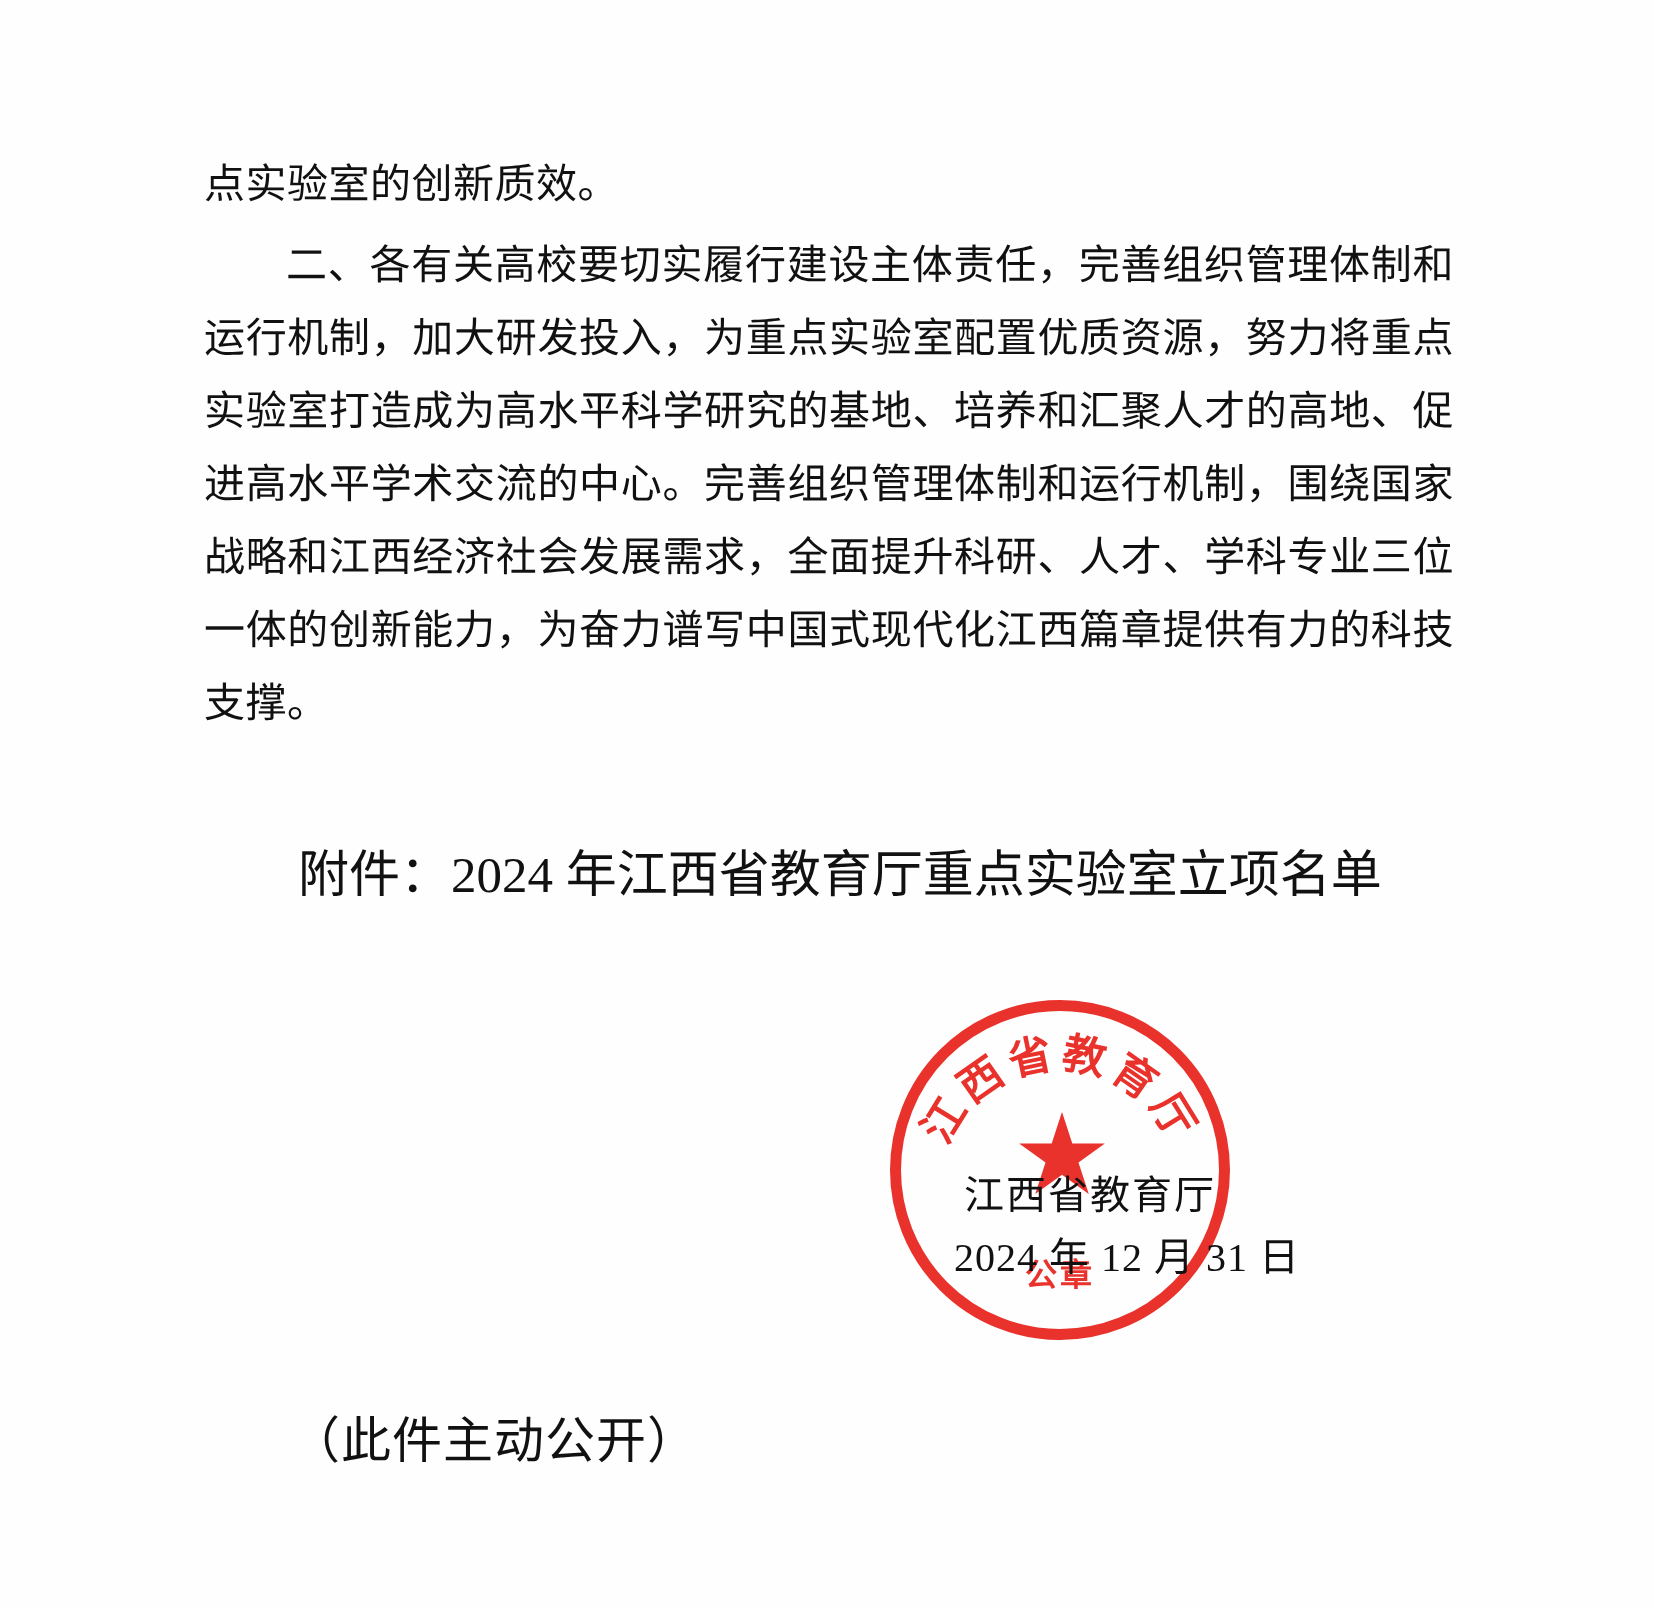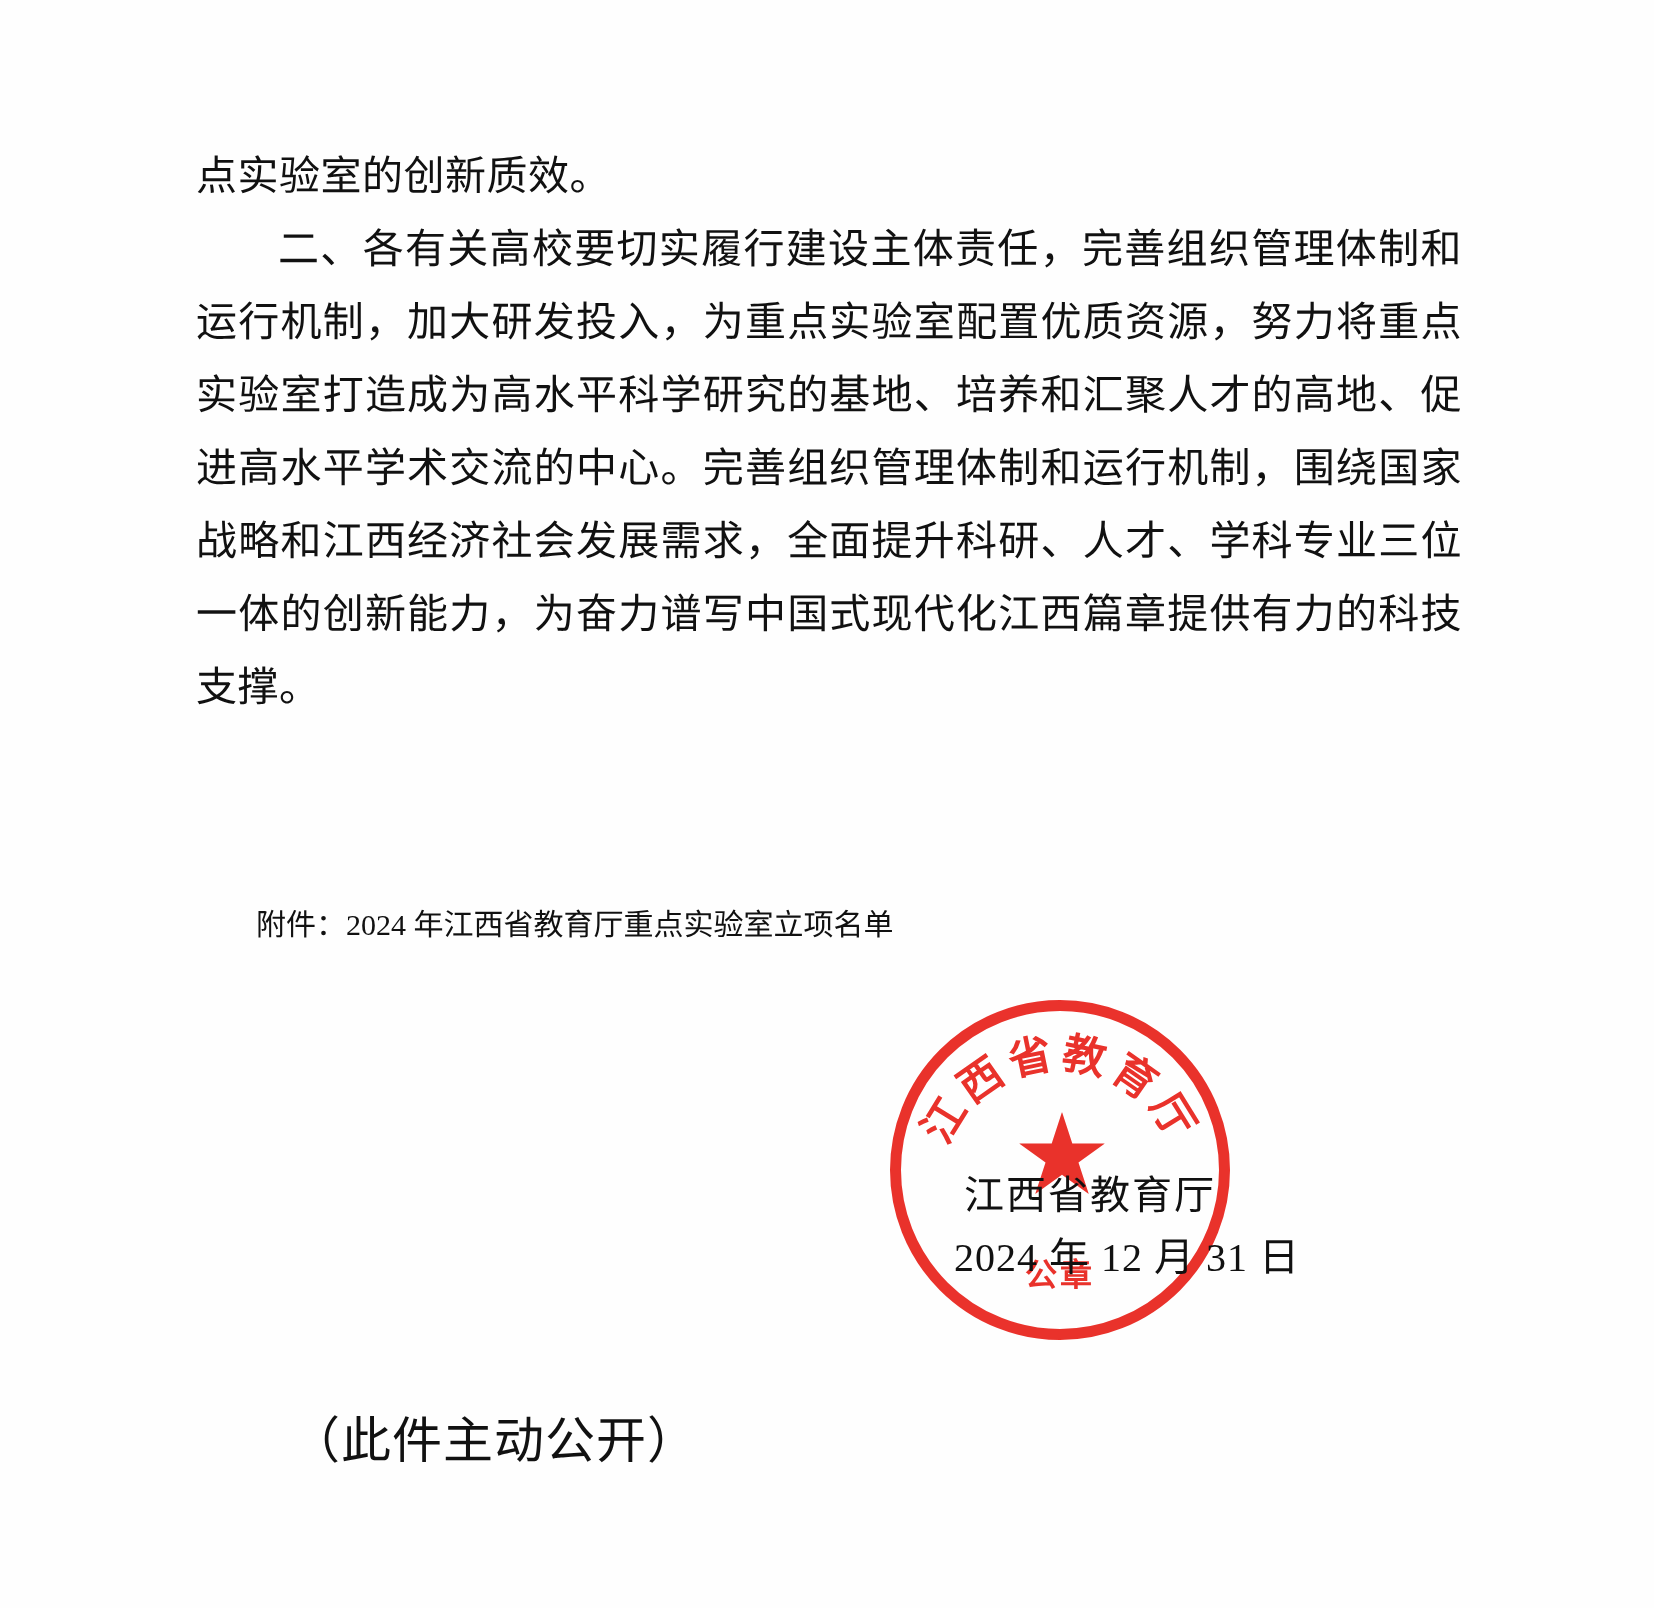--- a/index.html
+++ b/index.html
@@ -33,33 +33,33 @@
     width: 1266px;
     font-size: 41px;
     line-height: 73px;
     letter-spacing: 0.5px;
     text-align: justify;
     text-justify: inter-ideograph;
     color: #111111;
   }
 
   .para {
-    margin: 0;
+    margin: 8px;
     text-indent: 0;
   }
   .para.indent {
     text-indent: 2em;
   }
 
   .attachment {
     position: absolute;
     left: 196px;
-    top: 895px;
+    top: 845px;
     width: 1266px;
-    font-size: 30px;
+    font-size: 51px;
     line-height: 60px;
     text-indent: 2em;
     color: #111111;
   }
 
   .signature-block {
     position: absolute;
     left: 880px;
     top: 1165px;
     width: 420px;

